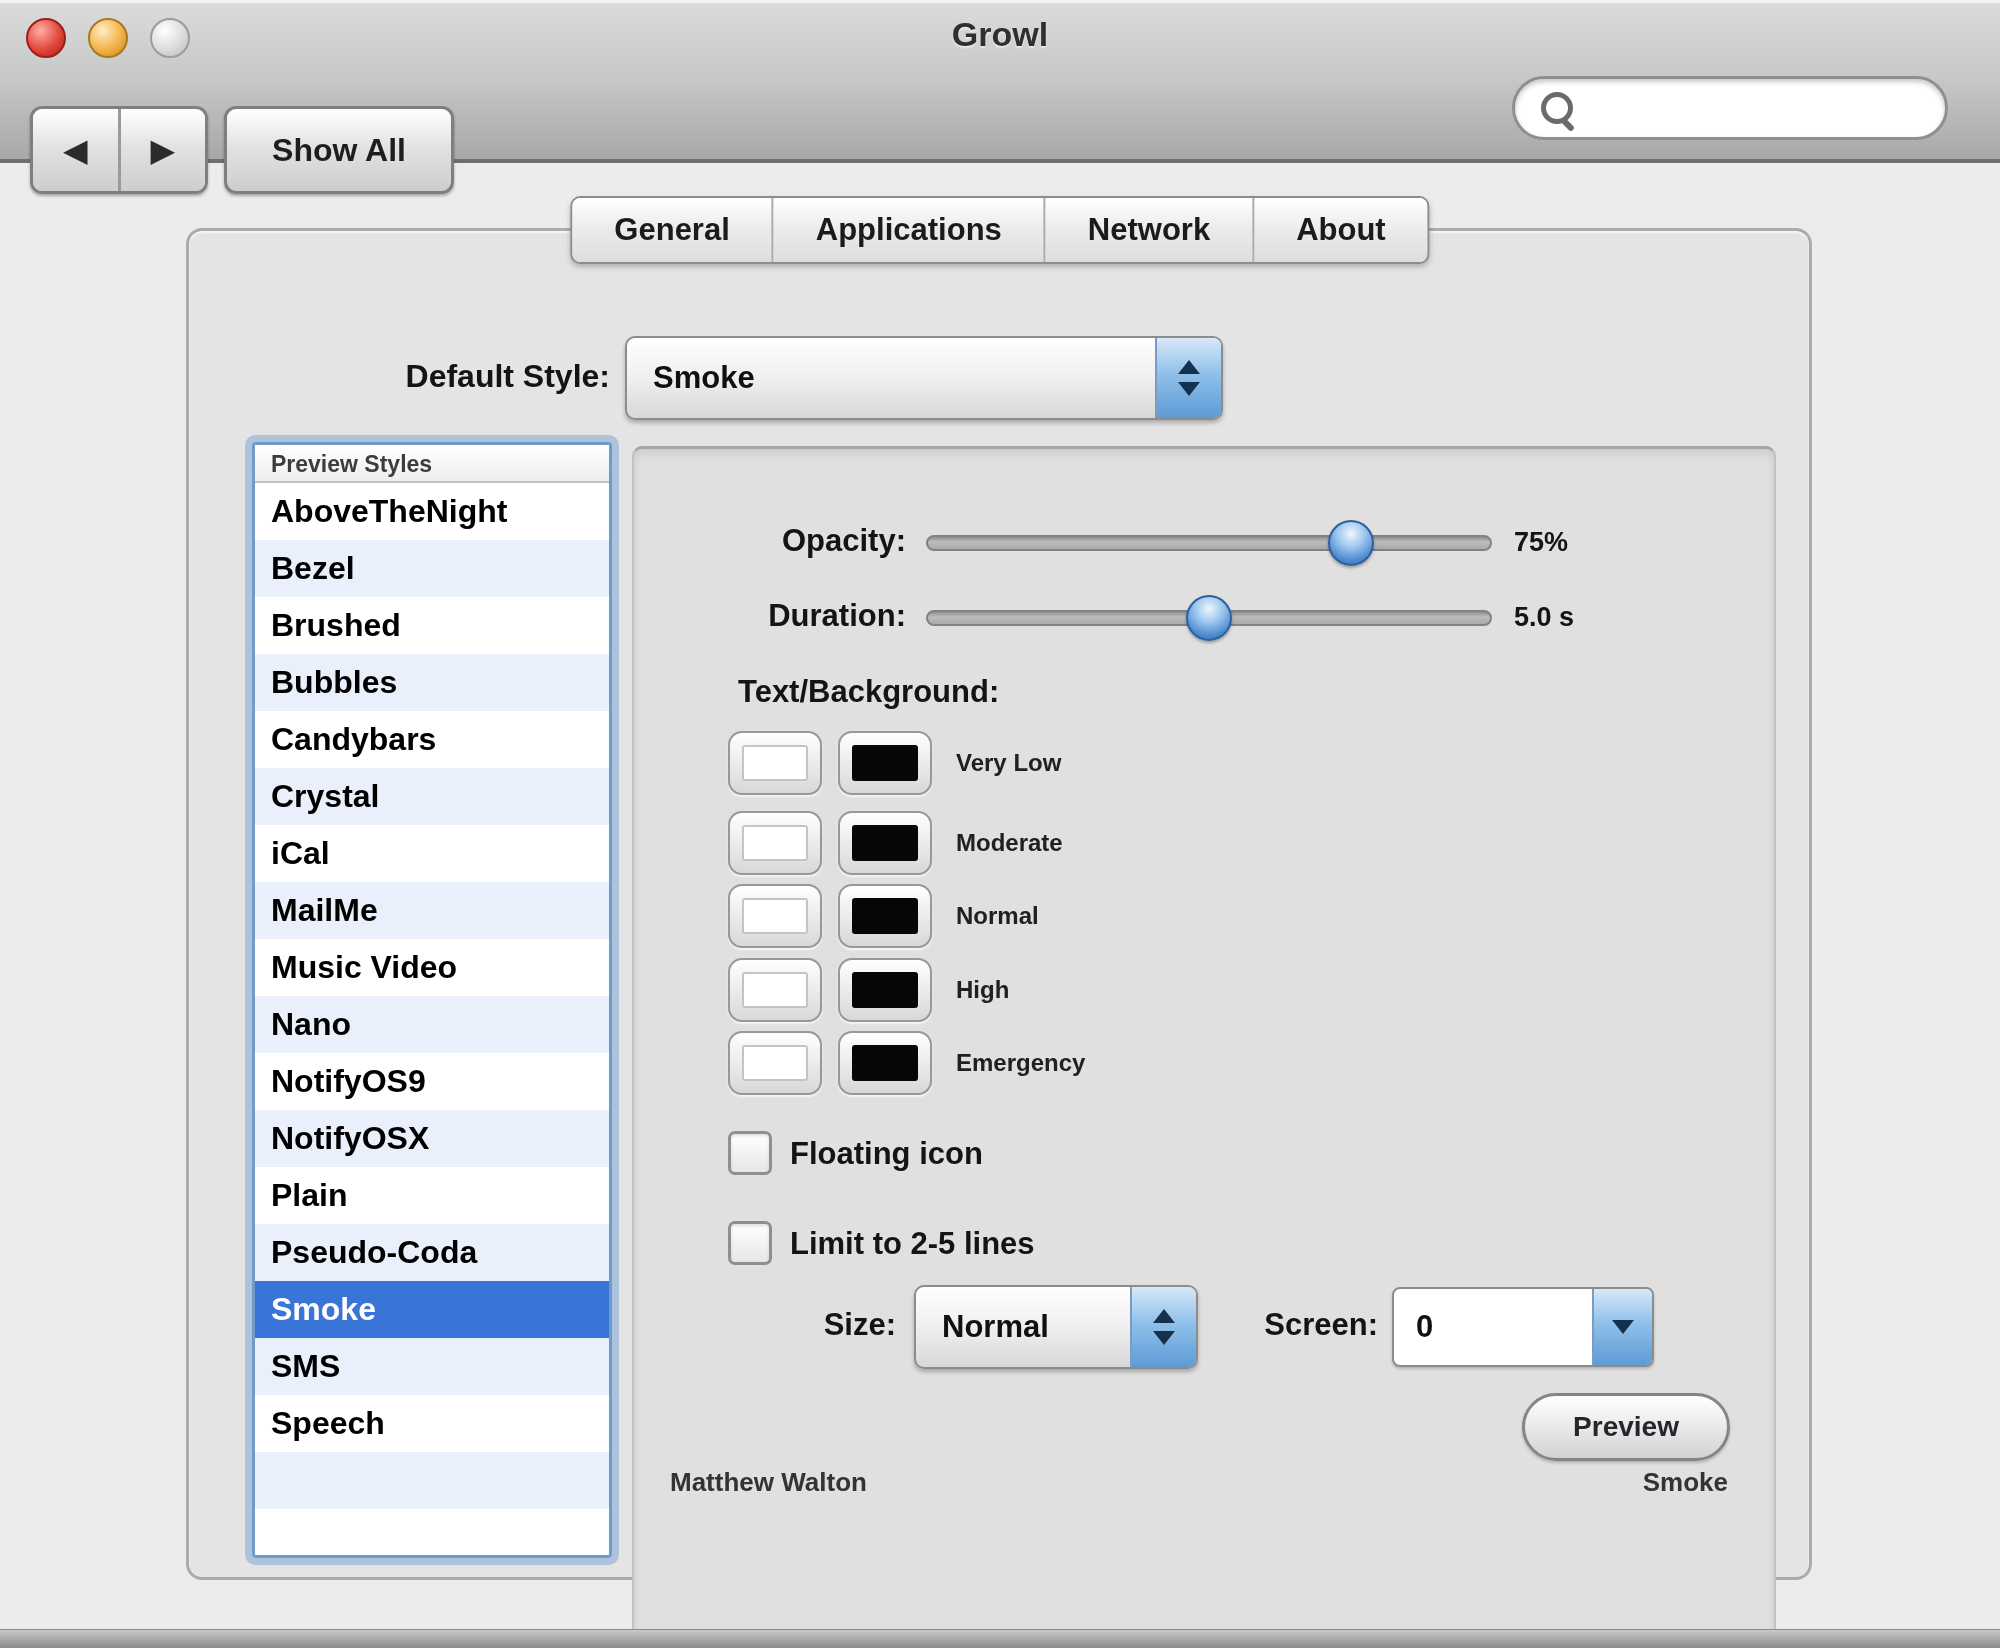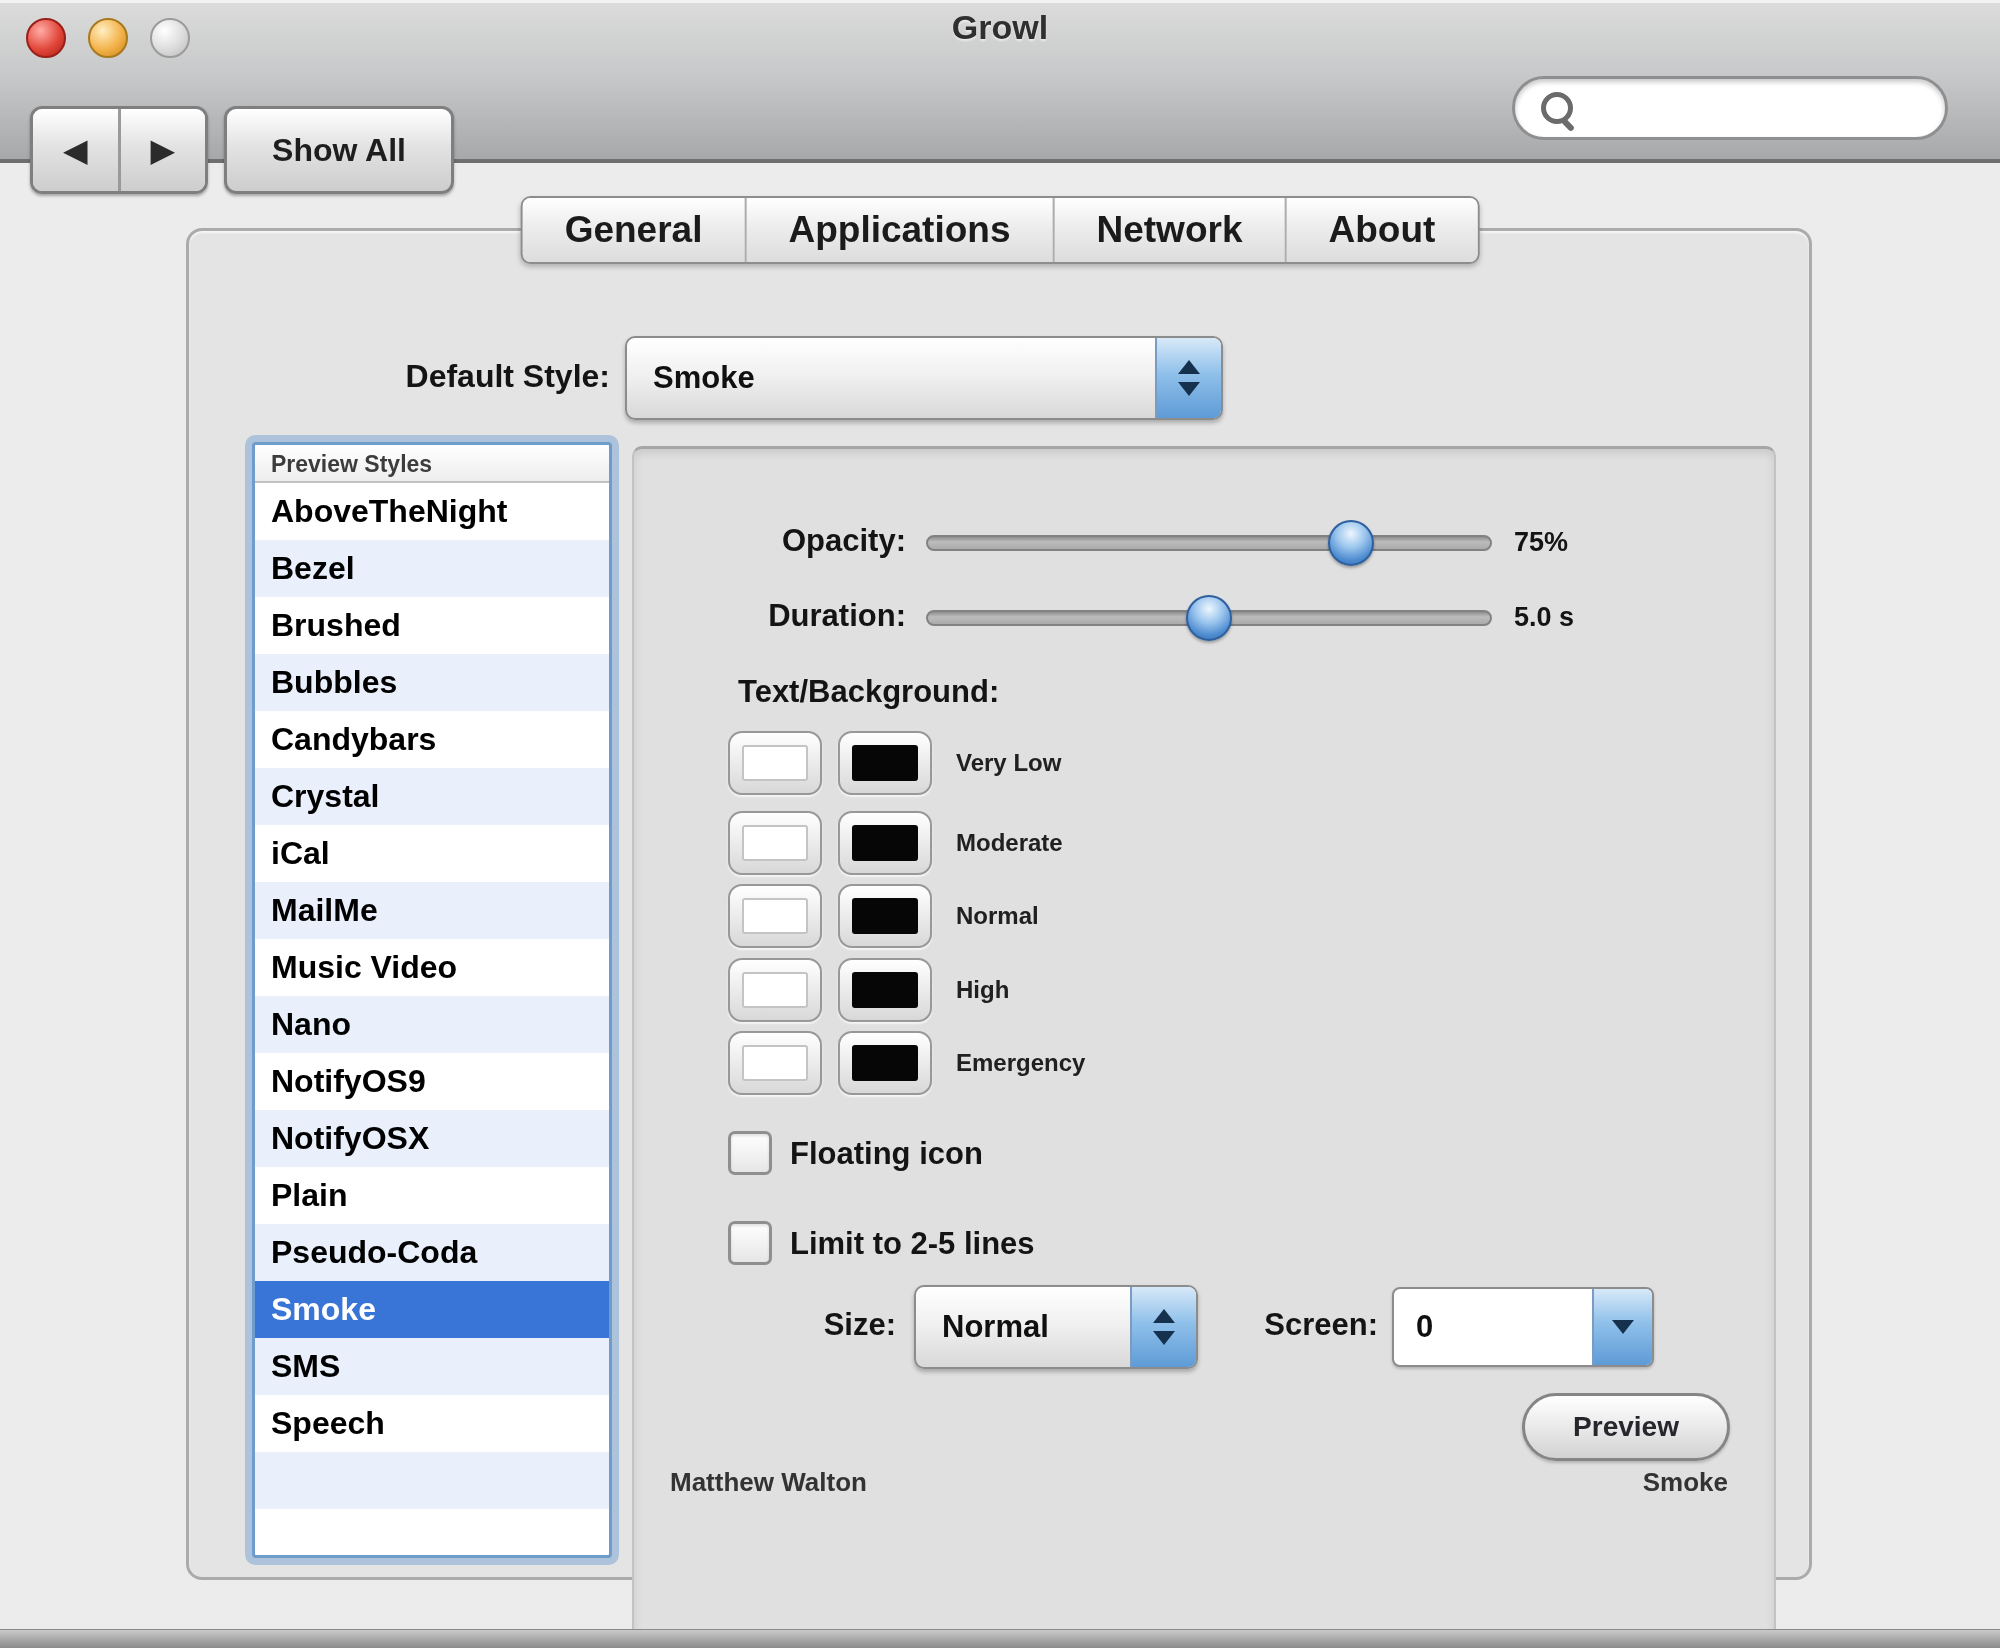--- a/index.html
+++ b/index.html
@@ -3,21 +3,21 @@
 <meta charset="utf-8">
 <style>
   html,body{margin:0;padding:0;background:#fff;}
   #window{position:relative;width:2000px;height:1648px;background:#ececec;overflow:hidden;
           font-family:"Liberation Sans",sans-serif;-webkit-font-smoothing:antialiased;}
 
   
   .titlebar{position:absolute;left:0;top:0;width:100%;height:163px;box-sizing:border-box;
             background:linear-gradient(#dcdcdc,#c7c8c9 48%,#a7a8aa);border-bottom:4px solid #6f6f71;}
   .titlebar::before{content:'';position:absolute;top:0;left:0;right:0;height:3px;background:rgba(255,255,255,.65);}
-  .wtitle{position:absolute;top:8px;left:0;width:100%;text-align:center;font-size:34px;font-weight:bold;
+  .wtitle{position:absolute;top:15px;left:0;width:100%;text-align:center;font-size:34px;font-weight:bold;
           color:#2f2f2f;text-shadow:0 2px 2px rgba(255,255,255,.55);}
   .tl{position:absolute;top:18px;width:40px;height:40px;border-radius:50%;box-sizing:border-box;}
   .tl.red{left:26px;background:radial-gradient(circle at 35% 30%,#ffada6,#e2473a 55%,#ad1d12);border:2px solid #992018;}
   .tl.yellow{left:88px;background:radial-gradient(circle at 35% 30%,#ffeec2,#f3b24a 55%,#cc8419);border:2px solid #a87a1e;}
   .tl.gray{left:150px;background:radial-gradient(circle at 35% 30%,#ffffff,#dcdcdc 55%,#b9b9b9);border:2px solid #9b9b9b;}
   .navseg{position:absolute;left:30px;top:106px;width:178px;height:88px;display:flex;border:3px solid #7f7f7f;
           border-radius:12px;overflow:hidden;box-shadow:0 2px 3px rgba(0,0,0,.3);box-sizing:border-box;}
   .navbtn{flex:1;display:flex;align-items:center;justify-content:center;font-size:32px;color:#2b2b2b;
           background:linear-gradient(#ffffff,#e3e3e3 45%,#cdcdcd);}
   .navbtn+.navbtn{border-left:3px solid #9a9a9a;}
@@ -31,21 +31,21 @@
   .search input{border:none;outline:none;background:transparent;font-size:28px;flex:1;margin-left:14px;font-family:inherit;color:#222;}
 
   
   .bottomstrip{position:absolute;left:0;bottom:0;width:100%;height:18px;background:linear-gradient(#c9c9c9,#8b8b8b);border-top:1px solid #8a8a8a;}
 
   
   .groupbox{position:absolute;left:186px;top:228px;width:1626px;height:1352px;border:3px solid #ababab;border-radius:16px;
             background:#e4e4e4;box-sizing:border-box;box-shadow:inset 0 2px 2px rgba(255,255,255,.7);}
   .tabbar{position:absolute;top:196px;left:50%;transform:translateX(-50%);height:64px;display:flex;z-index:2;
           border:2px solid #8d8d8d;border-radius:10px;overflow:hidden;box-shadow:0 3px 5px rgba(0,0,0,.22);background:#f2f2f2;}
-  .tab{display:flex;align-items:center;justify-content:center;padding:0 42px;font-size:37px;font-weight:bold;color:#1b1b1b;
+  .tab{display:flex;align-items:center;justify-content:center;padding:0 42px;font-size:31px;font-weight:bold;color:#1b1b1b;
        background:linear-gradient(#ffffff,#ebebeb 50%,#dddddd);white-space:nowrap;}
   .tab+.tab{border-left:2px solid #adadad;}
   .tab.selected{background:linear-gradient(#cfe6f8 0%,#96c2e6 20%,#88bae2 60%,#bfe0f6 100%);}
 
   
   #default-style-label{position:absolute;left:250px;top:358px;width:360px;text-align:right;font-size:32px;font-weight:bold;color:#141414;}
   .popup{display:flex;border:2px solid #8c8c8c;border-radius:10px;overflow:hidden;box-sizing:border-box;
          box-shadow:0 3px 4px rgba(0,0,0,.25);background:linear-gradient(#ffffff,#efefef 50%,#d8d8d8);}
   .popup .ptext{flex:1;display:flex;align-items:center;padding-left:26px;font-size:31px;font-weight:bold;color:#101010;}
   .pstepper{width:64px;background:linear-gradient(#d7e9f8,#8fc0ea 45%,#5e9bd6);border-left:2px solid #7a9cc2;

